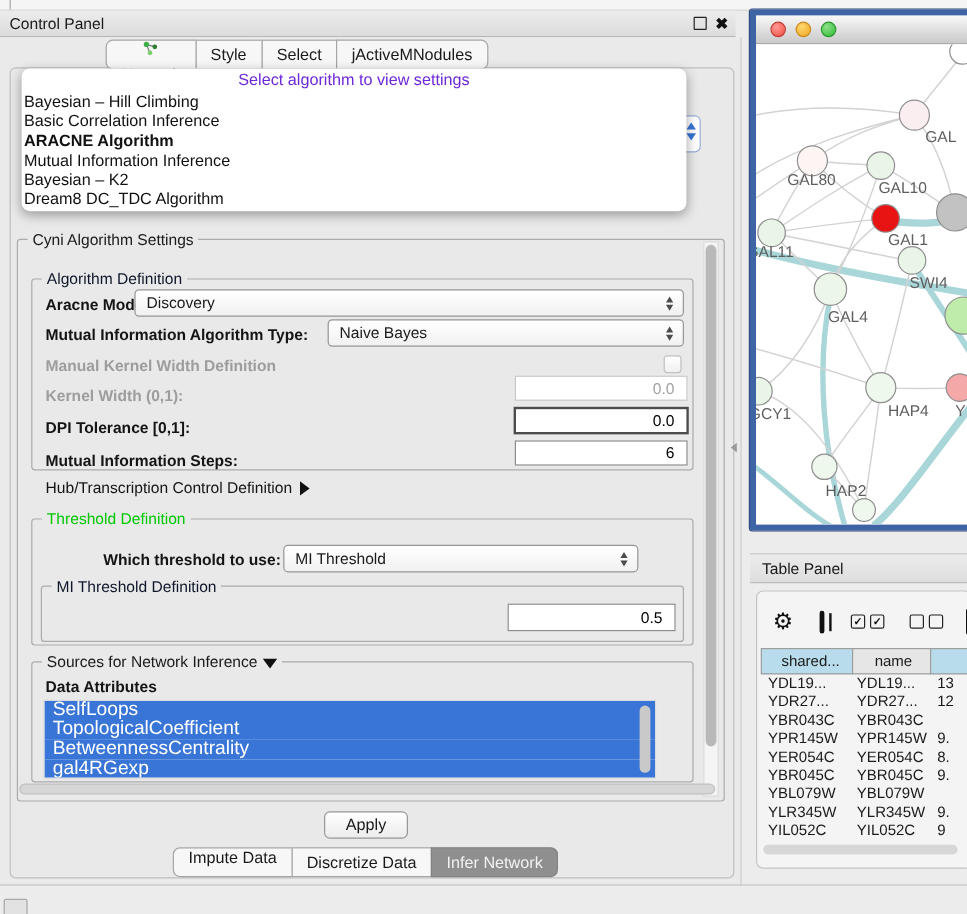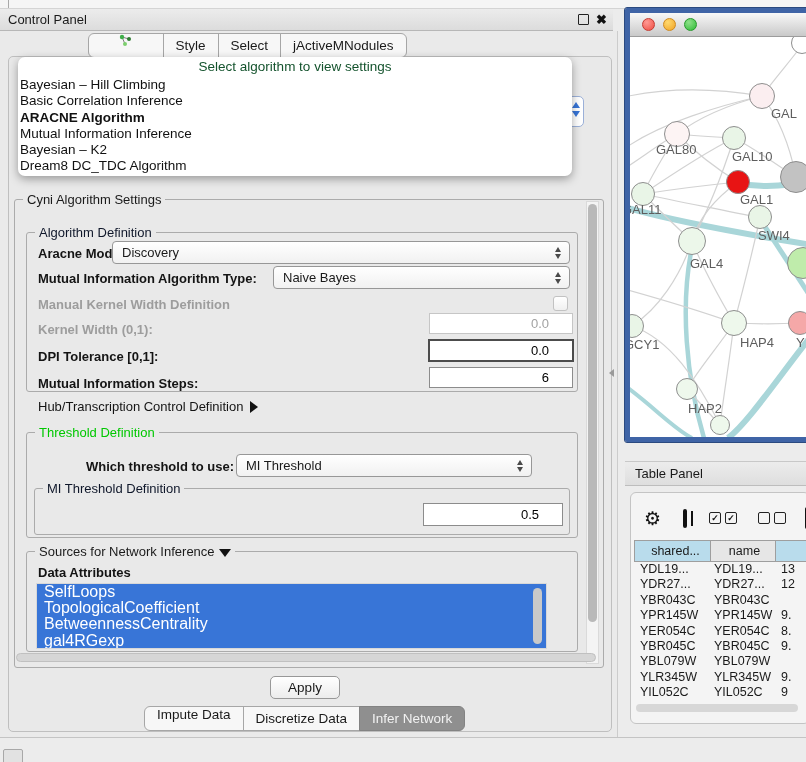--- a/index.html
+++ b/index.html
@@ -22,21 +22,21 @@
   .tab{height:23px;padding:0 12px;display:flex;align-items:center;gap:5px;background:#f7f7f7;
        border:1px solid #a6a6a6;margin-left:-1px;font-size:13.5px;color:#1a1a1a;cursor:default;}
   .tab:first-child{border-radius:6px 0 0 6px;margin-left:0;flex-direction:column;}
   .tab:last-child{border-radius:0 6px 6px 0;}
   .tab.sel{background:#8f8f8f;color:#f2f2f2;border-color:#838383;}
   #top-tabs{left:88px;top:33px;}
   #bottom-tabs{left:144px;top:706px;}
   
   .popup{position:absolute;left:18px;top:57px;width:554px;height:119px;background:#ffffff;z-index:50;
          border-radius:7px;box-shadow:0 3px 10px rgba(0,0,0,0.35);overflow:hidden;}
-  .popup-placeholder{height:18px;padding-top:2px;text-align:center;font-size:13.5px;color:#14532d;}
+  .popup-placeholder{height:18px;padding-top:2px;text-align:center;font-size:13.5px;color:#6d28d9;}
   .algo-item{height:16.3px;line-height:16.3px;padding-left:2px;font-size:13.5px;color:#111;}
   .algo-item.bold{font-weight:bold;}
   
   .combo-frag{position:absolute;left:552px;top:96px;width:30px;height:29px;background:#ffffff;
       border:1px solid #9bb0d8;border-radius:5px;z-index:40;}
   .combo-frag .arrows{position:absolute;right:3px;top:5px;display:flex;flex-direction:column;gap:3px;}
   .blue-up{width:0;height:0;border-left:4px solid transparent;border-right:4px solid transparent;border-bottom:6px solid #3875d7;}
   .blue-down{width:0;height:0;border-left:4px solid transparent;border-right:4px solid transparent;border-top:6px solid #3875d7;}
   
   .group{position:absolute;border:1px solid #ababab;border-radius:3px;}
@@ -46,21 +46,21 @@
   .flabel{position:absolute;font-size:13px;font-weight:bold;color:#141414;white-space:nowrap;}
   .flabel.dis{color:#9d9d9d;}
   
   .combo{position:absolute;height:23px;border:1px solid #979797;border-radius:4px;background:linear-gradient(#ffffff,#f1f1f1);
          display:flex;align-items:center;padding-left:9px;font-size:13px;box-sizing:border-box;}
   .combo .arrows{position:absolute;right:8px;top:50%;transform:translateY(-50%);display:flex;flex-direction:column;gap:2px;}
   .tri-up{width:0;height:0;border-left:3.5px solid transparent;border-right:3.5px solid transparent;border-bottom:5px solid #4a4a4a;}
   .tri-down{width:0;height:0;border-left:3.5px solid transparent;border-right:3.5px solid transparent;border-top:5px solid #4a4a4a;}
   
   .field{position:absolute;background:#fff;font-size:13px;display:flex;align-items:center;justify-content:flex-end;
-         padding-right:23px;box-sizing:border-box;}
+         padding-right:10px;box-sizing:border-box;}
   .field.dis{border:1px solid #c6c6c6;color:#a2a2a2;}
   .field.hot{border:2px solid #4c4c4c;color:#000;}
   .field.std{border:1px solid #8c8c8c;color:#000;}
   .checkbox{position:absolute;width:13px;height:13px;border:1px solid #c2c2c2;border-radius:3px;background:linear-gradient(#ffffff,#f0f0f0);}
   
   .hub-row{position:absolute;left:38px;top:399px;font-size:13px;color:#141414;display:flex;align-items:center;gap:7px;}
   .tri-right{width:0;height:0;border-top:6px solid transparent;border-bottom:6px solid transparent;border-left:8px solid #111;}
   .tri-dn-big{width:0;height:0;border-left:6px solid transparent;border-right:6px solid transparent;border-top:8px solid #111;display:inline-block;margin-left:4px;vertical-align:middle;}
   
   .attr-list{position:absolute;left:36px;top:583px;width:511px;height:66px;background:#fff;overflow:hidden;border:1px solid #d8d8d8;box-sizing:border-box;}

